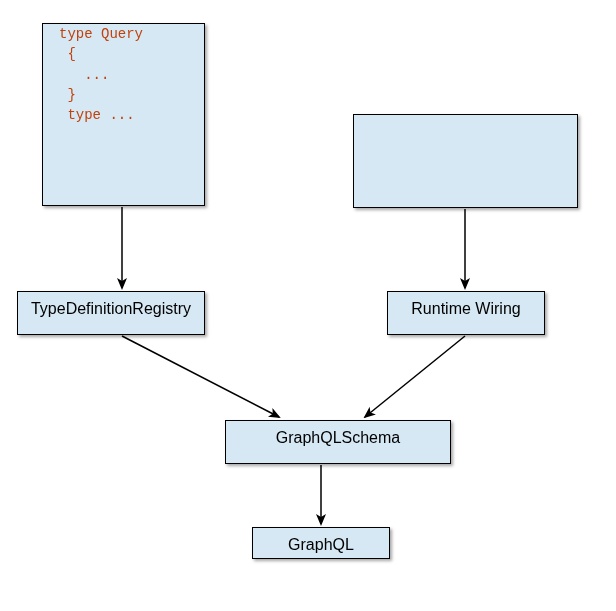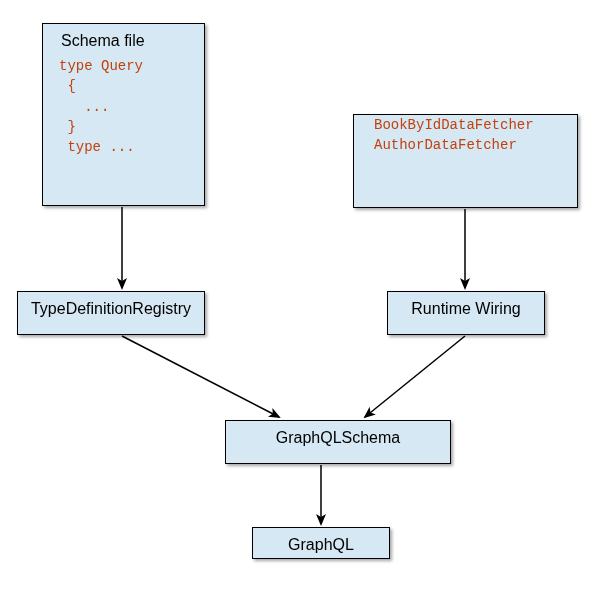--- a/index.html
+++ b/index.html
@@ -36,31 +36,28 @@
       position: absolute;
       left: 0; top: 0;
       width: 616px; height: 611px;
       pointer-events: none;
     }
   </style>
 </head>
 <body>
 
 <div class="box" style="left:42px; top:23px; width:163px; height:183px;">
-  <div class="box-title left">Schema file</div>
   <div class="code-block">type Query
  {
    ...
  }
  type ...</div>
 </div>
 
 <div class="box" style="left:353px; top:114px; width:225px; height:94px;">
-  <div class="code-block" style="padding-left:20px;">BookByIdDataFetcher
-AuthorDataFetcher</div>
 </div>
 
 <div class="box" style="left:17px; top:291px; width:188px; height:44px;">
   <div class="box-title">TypeDefinitionRegistry</div>
 </div>
 
 <div class="box" style="left:387px; top:291px; width:158px; height:44px;">
   <div class="box-title">Runtime Wiring</div>
 </div>
 

